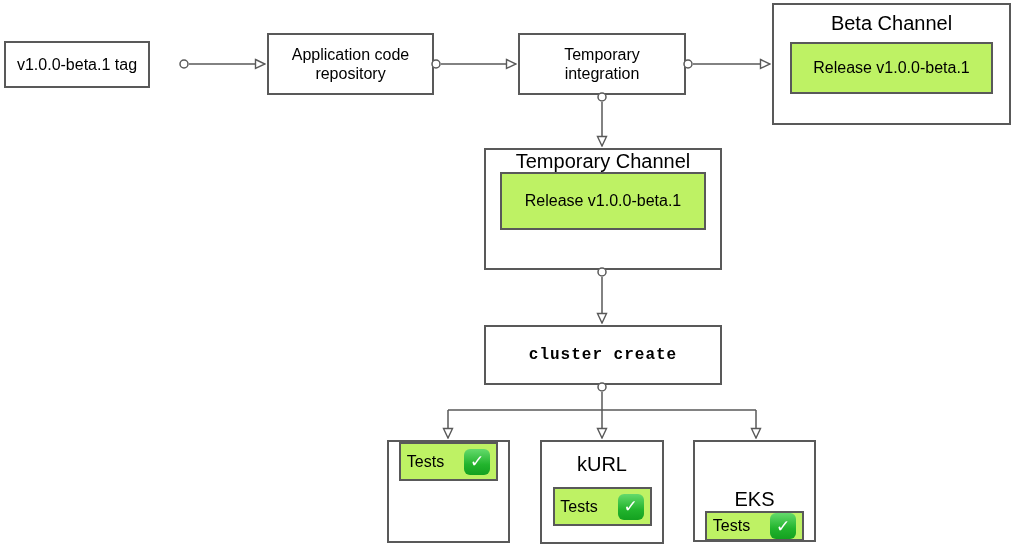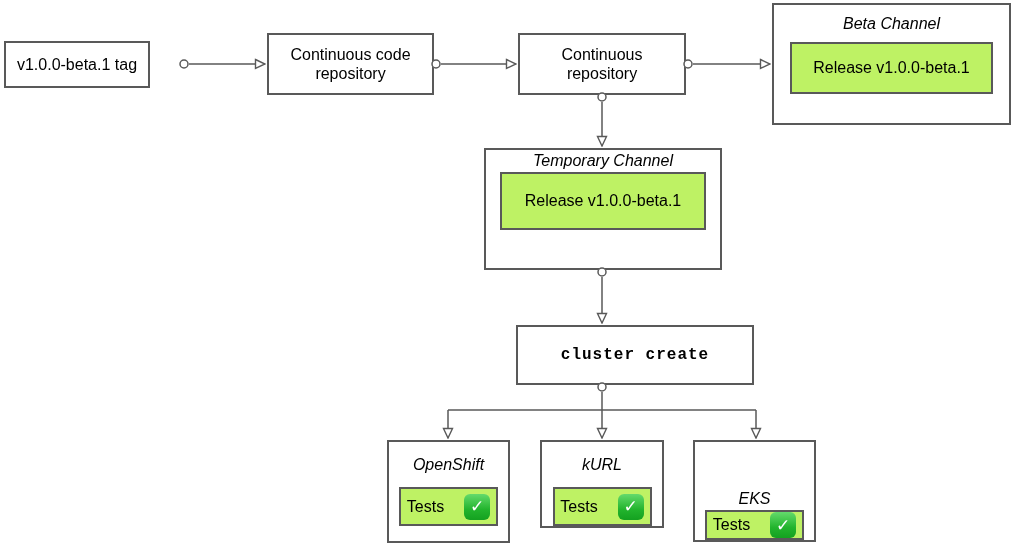--- a/index.html
+++ b/index.html
@@ -29,40 +29,38 @@
   }
   .group {
     display: flex;
     flex-direction: column;
     align-items: center;
   }
   .group-title {
     display: flex;
     align-items: center;
     justify-content: center;
-    font-size: 16px;
+    font-size: 20px;
     text-align: left;
-    font-style: italic;
   }
   .inner-box {
     position: relative;
     background: #bef264;
     border: 2px solid #595959;
     display: flex;
     align-items: center;
     justify-content: center;
     text-align: center;
     font-size: 16px;
   }
   .mono {
     font-family: "Liberation Mono", "DejaVu Sans Mono", monospace;
     font-weight: 700;
     letter-spacing: 1px;
     font-size: 16px;
-    margin-left: 32px;
   }
   .tests-row { gap: 20px; }
   .check-icon {
     width: 26px;
     height: 26px;
     border-radius: 6px;
     background: linear-gradient(180deg, #64da6c 0%, #22b42d 60%, #14a120 100%);
     color: #ffffff;
     display: flex;
     align-items: center;
@@ -81,25 +79,25 @@
 </head>
 <body>
 
 <div class="canvas">
 
   <div class="box leaf" style="left:4px; top:41px; width:146px; height:47px;">
     <span>v1.0.0-beta.1 tag</span>
   </div>
 
   <div class="box leaf" style="left:267px; top:33px; width:167px; height:62px;">
-    <span>Continuous code repository</span>
+    <span>Application code repository</span>
   </div>
 
   <div class="box leaf" style="left:518px; top:33px; width:168px; height:62px;">
-    <span>Continuous repository</span>
+    <span>Temporary integration</span>
   </div>
 
   <div class="box group" style="left:772px; top:3px; width:239px; height:122px;">
     <div class="group-title" style="height:37px;">Beta Channel</div>
     <div class="inner-box" style="width:203px; height:52px;">
       <span>Release v1.0.0-beta.1</span>
     </div>
   </div>
 
   <div class="box group" style="left:484px; top:148px; width:238px; height:122px;">
@@ -107,28 +105,27 @@
     <div class="inner-box" style="width:206px; height:58px;">
       <span>Release v1.0.0-beta.1</span>
     </div>
   </div>
 
   <div class="box leaf mono" style="left:484px; top:325px; width:238px; height:60px;">
     <span>cluster create</span>
   </div>
 
   <div class="box group" style="left:387px; top:440px; width:123px; height:103px;">
-    <div class="group-title" style="height:45px;">OpenShift</div>
     <div class="inner-box tests-row" style="width:99px; height:39px;">
       <span>Tests</span>
       <span class="check-icon">✓</span>
     </div>
   </div>
 
-  <div class="box group" style="left:540px; top:440px; width:124px; height:88px;">
+  <div class="box group" style="left:540px; top:440px; width:124px; height:104px;">
     <div class="group-title" style="height:45px;">kURL</div>
     <div class="inner-box tests-row" style="width:99px; height:39px;">
       <span>Tests</span>
       <span class="check-icon">✓</span>
     </div>
   </div>
 
   <div class="box group" style="left:693px; top:440px; width:123px; height:102px;">
     <div class="group-title" style="height:45px;margin-top:46px;">EKS</div>
     <div class="inner-box tests-row" style="width:99px; height:39px;">

